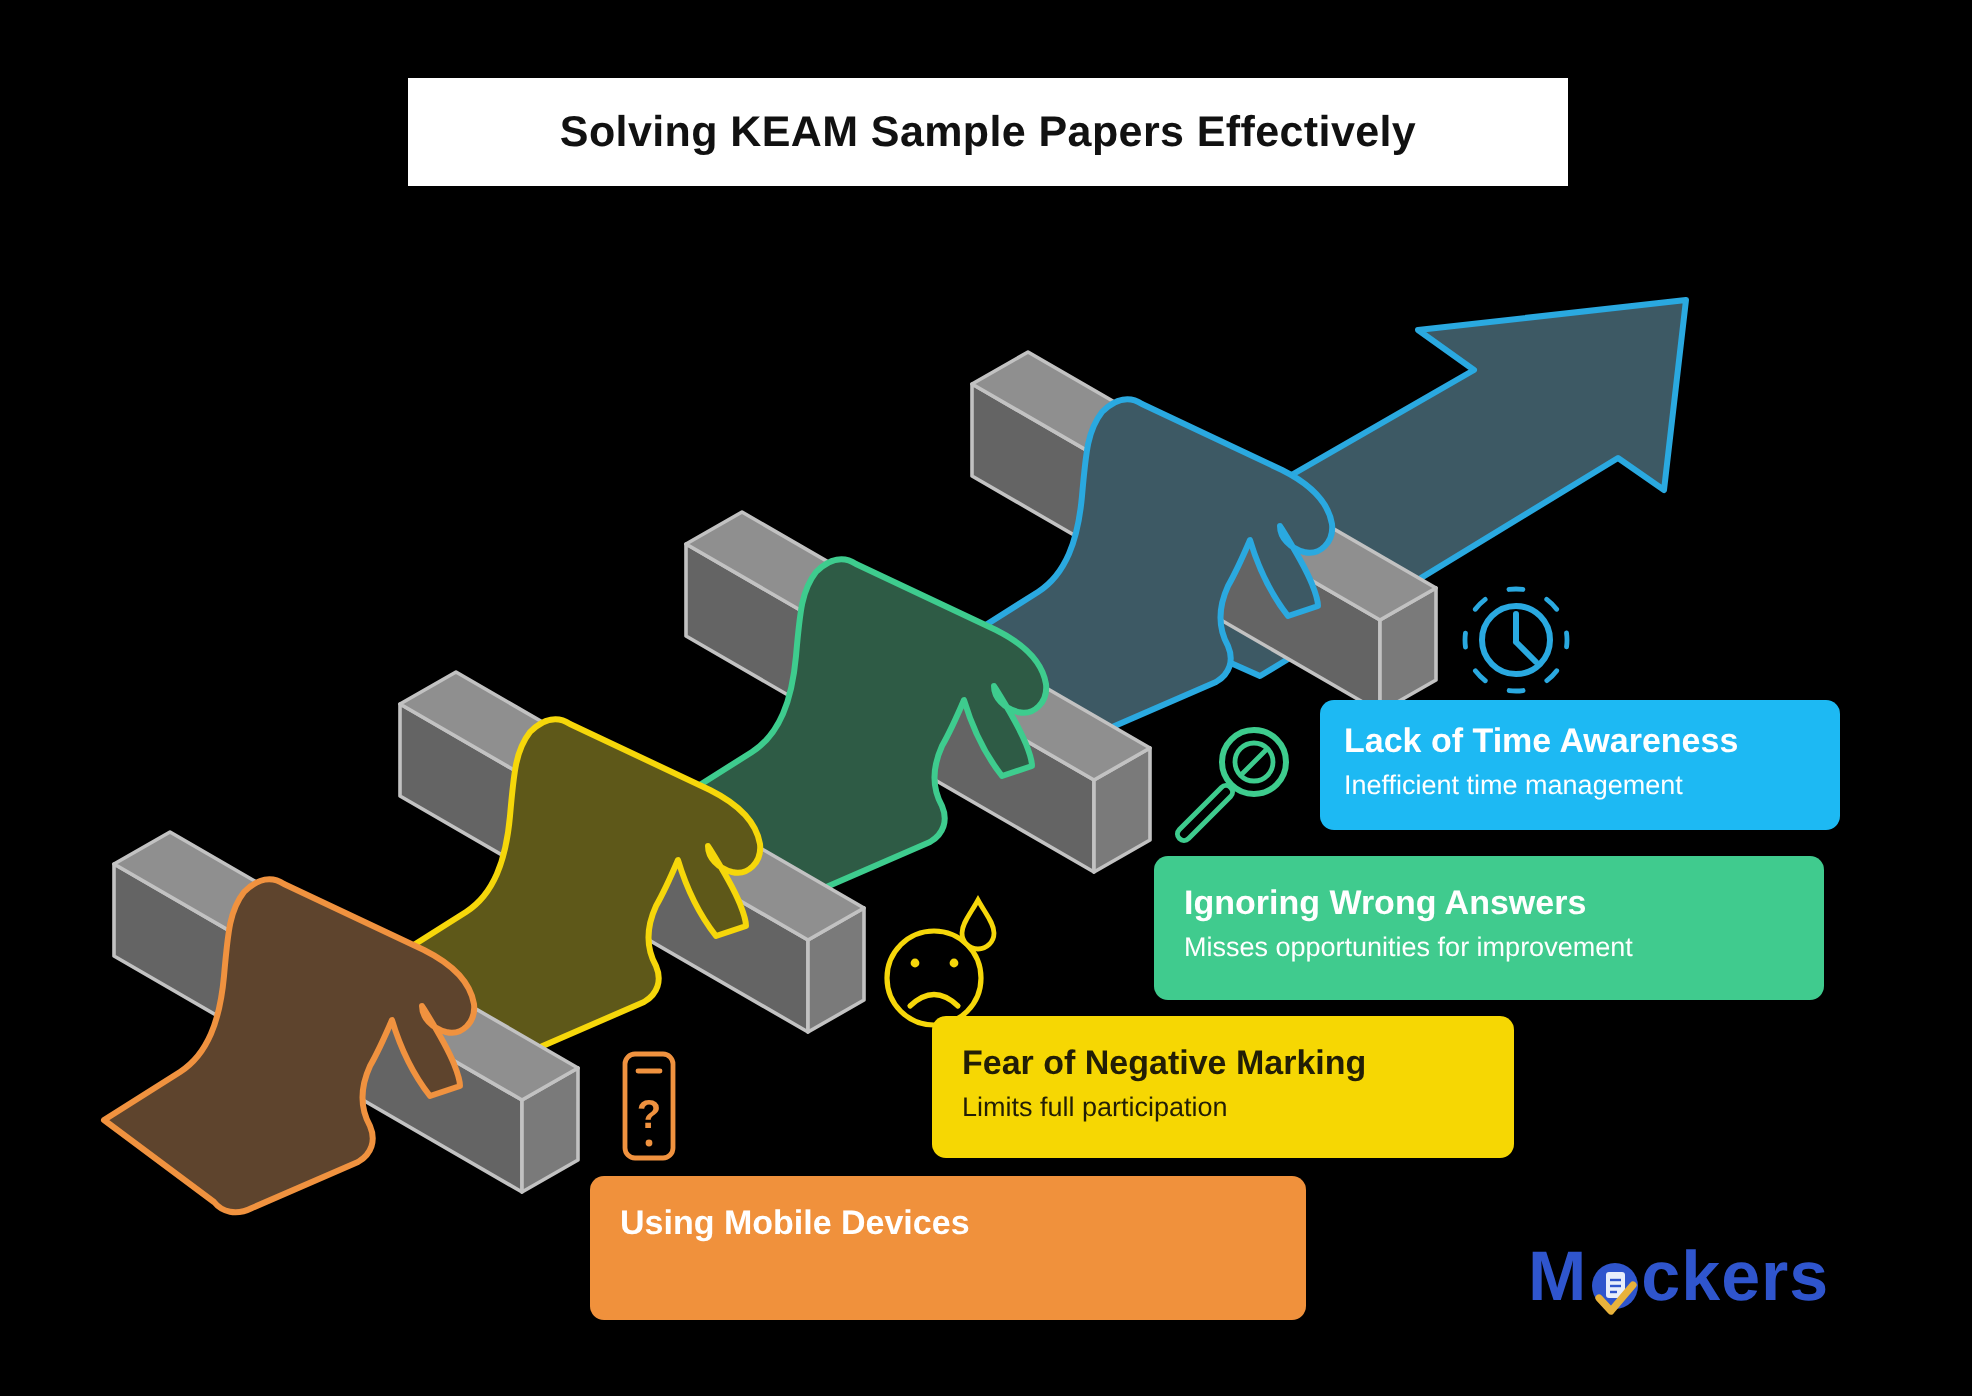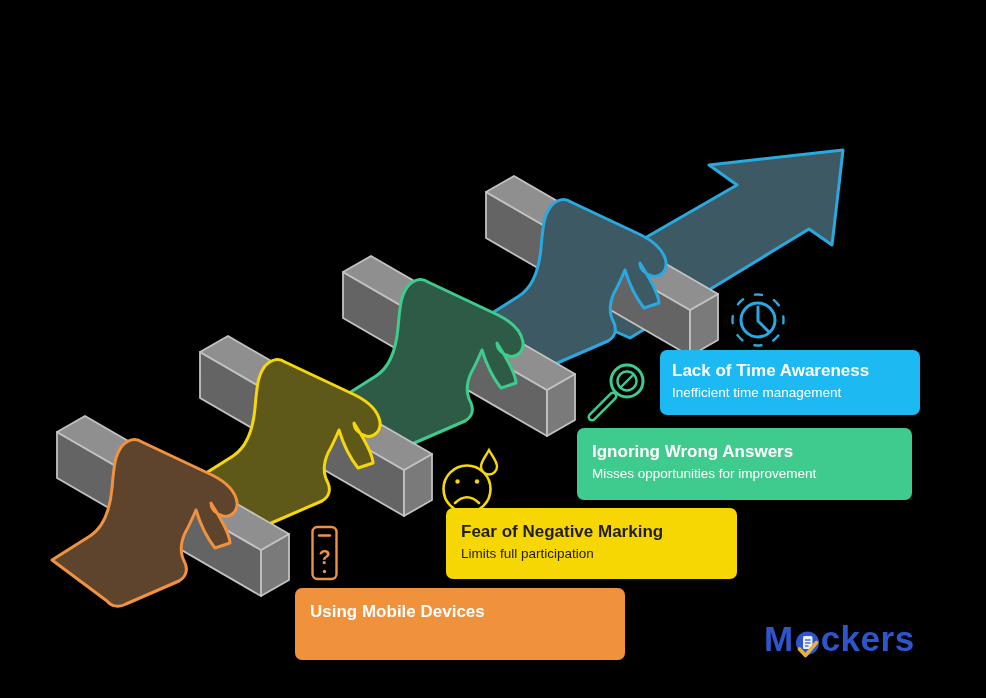--- a/index.html
+++ b/index.html
@@ -13,21 +13,21 @@
   }
   .title-box span{
     font-size:21.5px;font-weight:bold;color:var(--title-text,#111);letter-spacing:.2px;
   }
   .scene{position:absolute;left:0;top:0;}
   .card{
     position:absolute;border-radius:7px;padding:13px 15px;box-sizing:border-box;
   }
   .card .t{display:block;font-size:17px;font-weight:bold;line-height:1.25;margin-bottom:4px;}
   .card .s{display:block;font-size:13.5px;line-height:1.2;}
-  .card-0{left:295px;top:588px;width:330px;height:72px;}
+  .card-0{left:295px;top:588px;width:358px;height:72px;}
   .card-1{left:446px;top:508px;width:291px;height:71px;}
   .card-2{left:577px;top:428px;width:335px;height:72px;}
   .card-3{left:660px;top:350px;width:260px;height:65px;padding:10px 12px;}
   .logo{
     position:absolute;left:764px;top:616px;display:flex;align-items:center;
     color:var(--logo-blue,#2f55cd);font-size:35px;font-weight:600;letter-spacing:.5px;
   }
   .logo svg{margin:6px 1px 0 1px;}
   .bar-top{fill:var(--bar-top,#8f8f8f);stroke:var(--bar-stroke,#c2c2c2);stroke-width:1.8;stroke-linejoin:round;}
   .bar-front{fill:var(--bar-front,#646464);stroke:var(--bar-stroke,#c2c2c2);stroke-width:1.8;stroke-linejoin:round;}
@@ -104,26 +104,29 @@
       <line x1="633.5" y1="374.5" x2="620.5" y2="387.5" style="stroke-width:2.4;"></line>
     </g>
 
     <g style="stroke:var(--rib-blue,#2aa9e0);fill:none;stroke-linecap:round;">
       <circle cx="758" cy="320" r="17" style="stroke-width:3;"></circle>
       <path d="M758 321 L758 307 M758 321 L768 331" style="stroke-width:3;"></path>
       <circle cx="758" cy="320" r="25.5" style="stroke-width:2.4;stroke-dasharray:7 13;" transform="rotate(-8 758 320)"></circle>
     </g>
   </svg>
 
+  <div class="title-box">
+    <span>Solving KEAM Sample Papers Effectively</span>
+  </div>
 
   <div class="card card-0" style="background: rgb(240, 145, 60); color: rgb(255, 255, 255);">
     <span class="t">Using Mobile Devices</span>
   </div>
 
-  <div class="card card-1" style="background: rgb(246, 215, 3); color: rgb(34, 30, 6);">
+  <div class="card card-1" style="background: rgb(246, 215, 3); color: rgb(34, 30, 6); margin-left: 20px;">
     <span class="t">Fear of Negative Marking</span>
     <span class="s">Limits full participation</span>
   </div>
 
   <div class="card card-2" style="background: rgb(64, 203, 142); color: rgb(255, 255, 255);">
     <span class="t">Ignoring Wrong Answers</span>
     <span class="s">Misses opportunities for improvement</span>
   </div>
 
   <div class="card card-3" style="background: rgb(29, 185, 243); color: rgb(255, 255, 255);">

